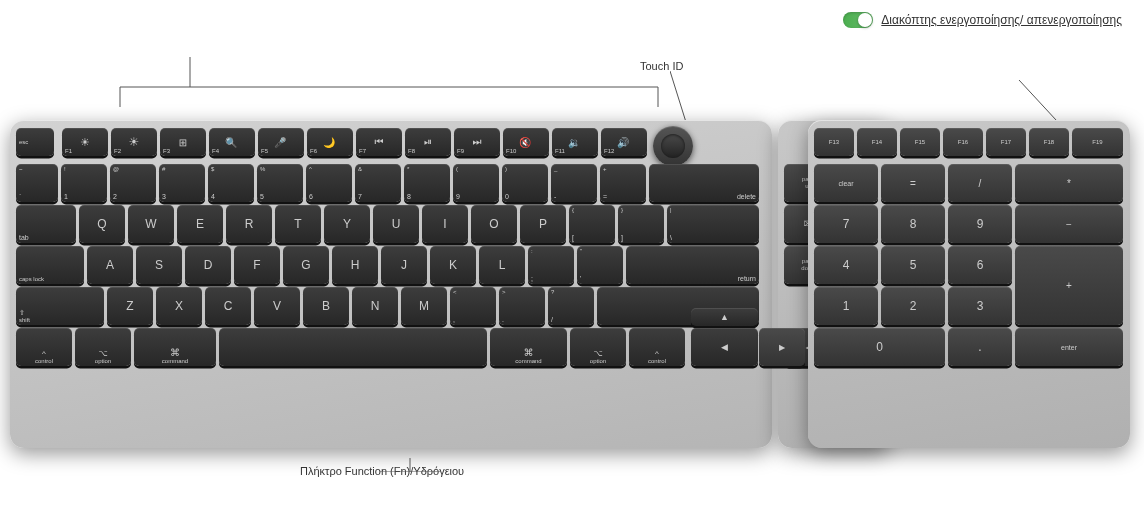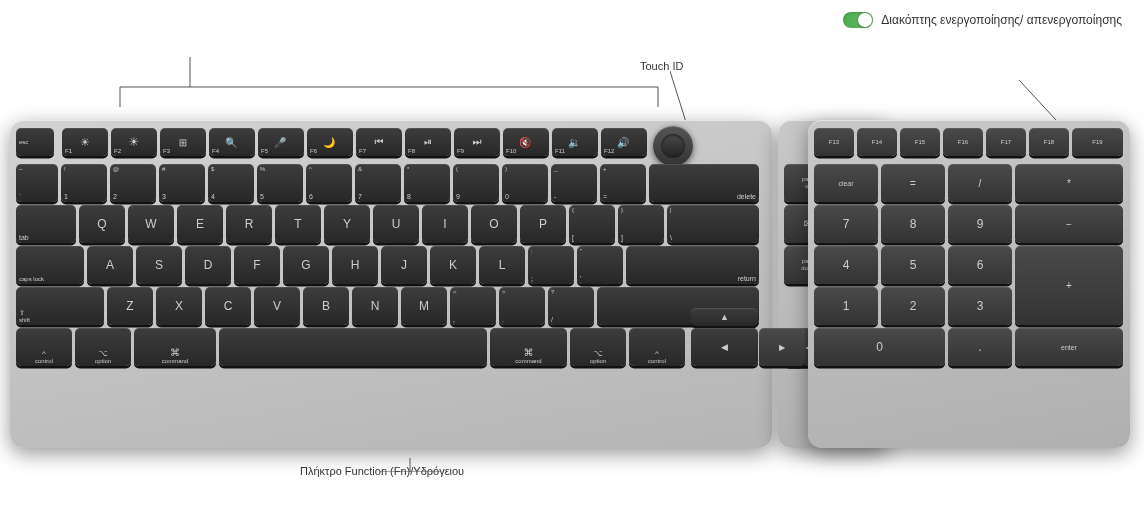--- a/index.html
+++ b/index.html
@@ -46,20 +46,21 @@
       background: white;
       border-radius: 50%;
       box-shadow: 0 1px 3px rgba(0,0,0,0.3);
     }
 
     .toggle-label {
       font-size: 12px;
       color: #333;
       line-height: 1.3;
       text-align: left;
+      text-decoration: underline;
     }
 
     
     .kb-container {
       position: absolute;
       left: 10px;
       top: 120px;
       width: 1120px;
       height: 340px;
     }

